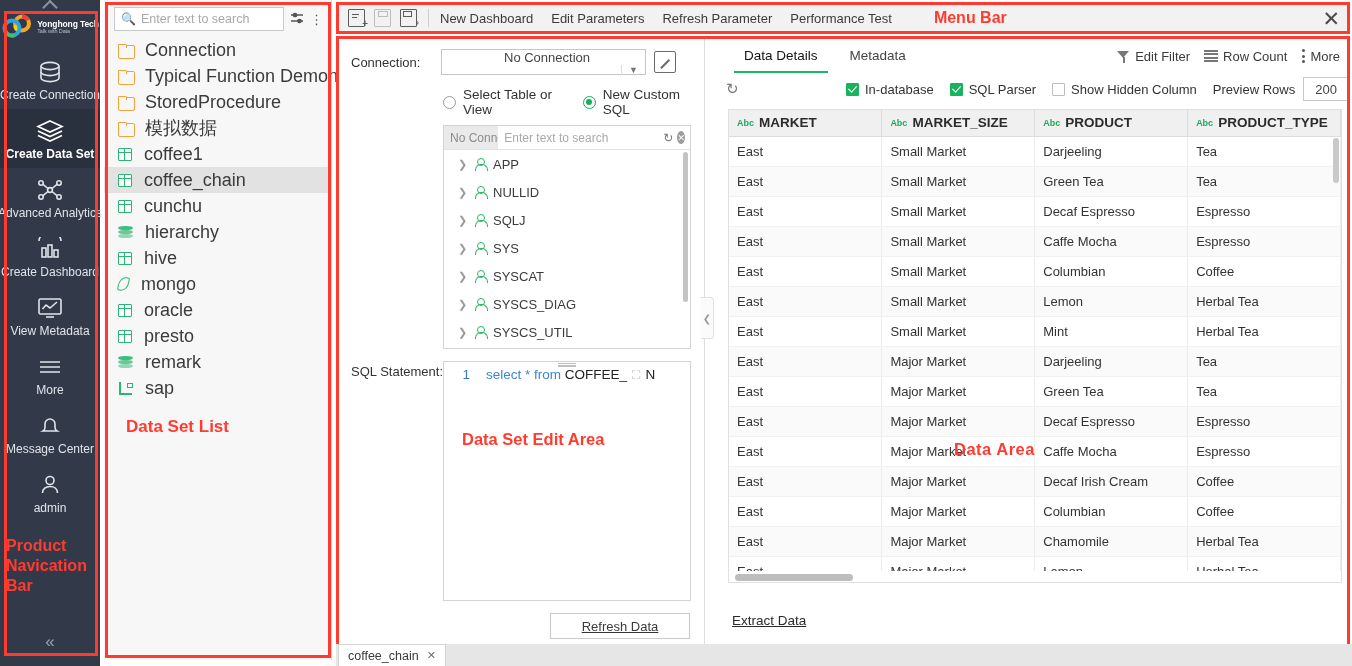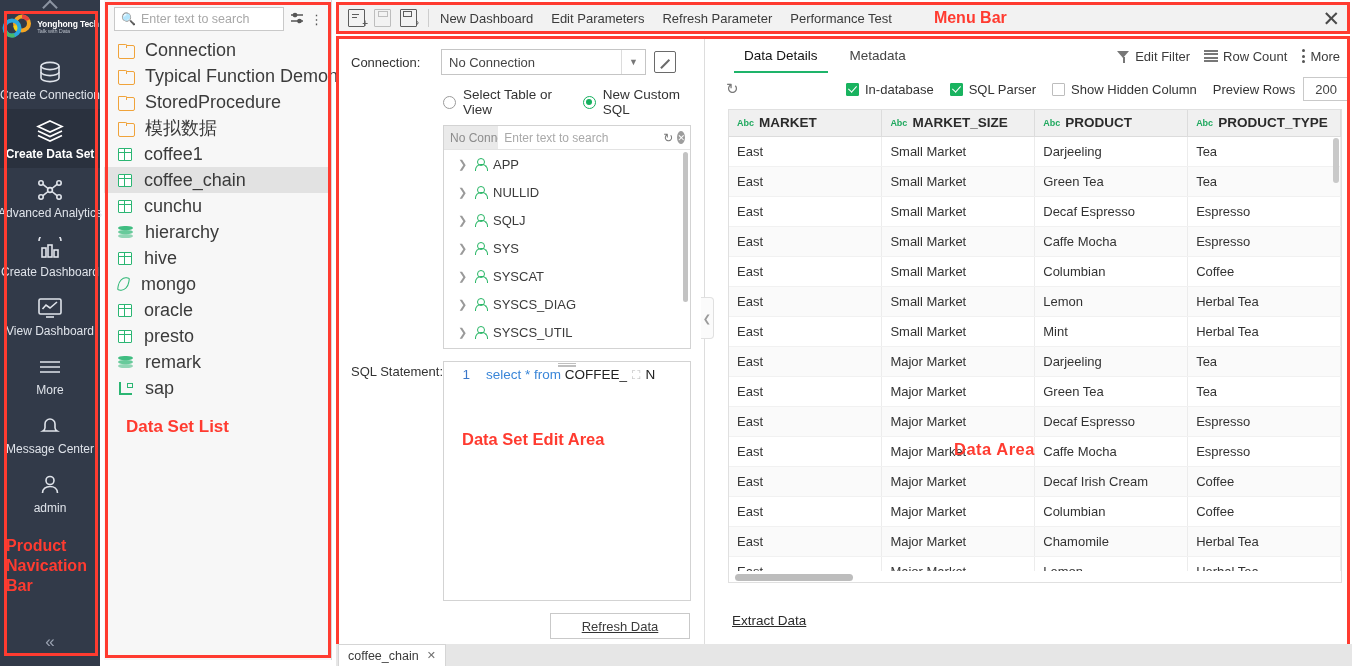--- a/index.html
+++ b/index.html
@@ -154,21 +154,21 @@
     border: 3px solid #ff3b30; pointer-events: none;
   }
   .editor {
     position: absolute; left: 339px; top: 39px; width: 366px; height: 620px;
     background: #fff; border-right: 1px solid #ddd;
   }
   .conn-row { display: flex; align-items: center; padding: 10px 0 0 12px; gap: 8px; }
   .conn-label { font-size: 13px; color: #333; width: 82px; }
   .conn-select {
     width: 205px; height: 26px; border: 1px solid #c5c5c5; background: #fff;
-    display: flex; align-items: center; font-size: 13px; color: #444; padding-left: 7px; cursor: pointer;
+    display: flex; align-items: center; font-size: 13px; color: #444; padding-left: 7px; cursor: pointer; flex-direction: column;
   }
   .conn-select .caret {
     margin-left: auto; width: 24px; height: 24px; border-left: 1px solid #dcdcdc;
     display: flex; align-items: center; justify-content: center; color: #777; font-size: 9px;
   }
   .conn-edit {
     width: 22px; height: 22px; border: 1.5px solid #6a6a6a; border-radius: 2px;
     position: relative; cursor: pointer;
   }
   .conn-edit::after {
@@ -384,21 +384,21 @@
     </div>
 
     <div class="nav-item">
       <span class="ic">
         <svg width="28" height="24" viewBox="0 0 28 24" fill="none" stroke="#dfe3ea" stroke-width="1.6">
           <rect x="3" y="3" width="22" height="15" rx="1.5"></rect>
             <path d="M6.5 13 10 9 14 12 21 6"></path>
           <path d="M10 21h8"></path>
         </svg>
       </span>
-      <span class="nav-label">View Dashboard</span>
+      <span class="nav-label">View Metadata</span>
     </div>
 
     <div class="nav-item">
       <span class="ic">
         <svg width="26" height="20" viewBox="0 0 26 20" stroke="#dfe3ea" stroke-width="1.7">
           <path d="M3 5h20M3 10h20M3 15h20"></path>
         </svg>
       </span>
       <span class="nav-label">More</span>
     </div>

